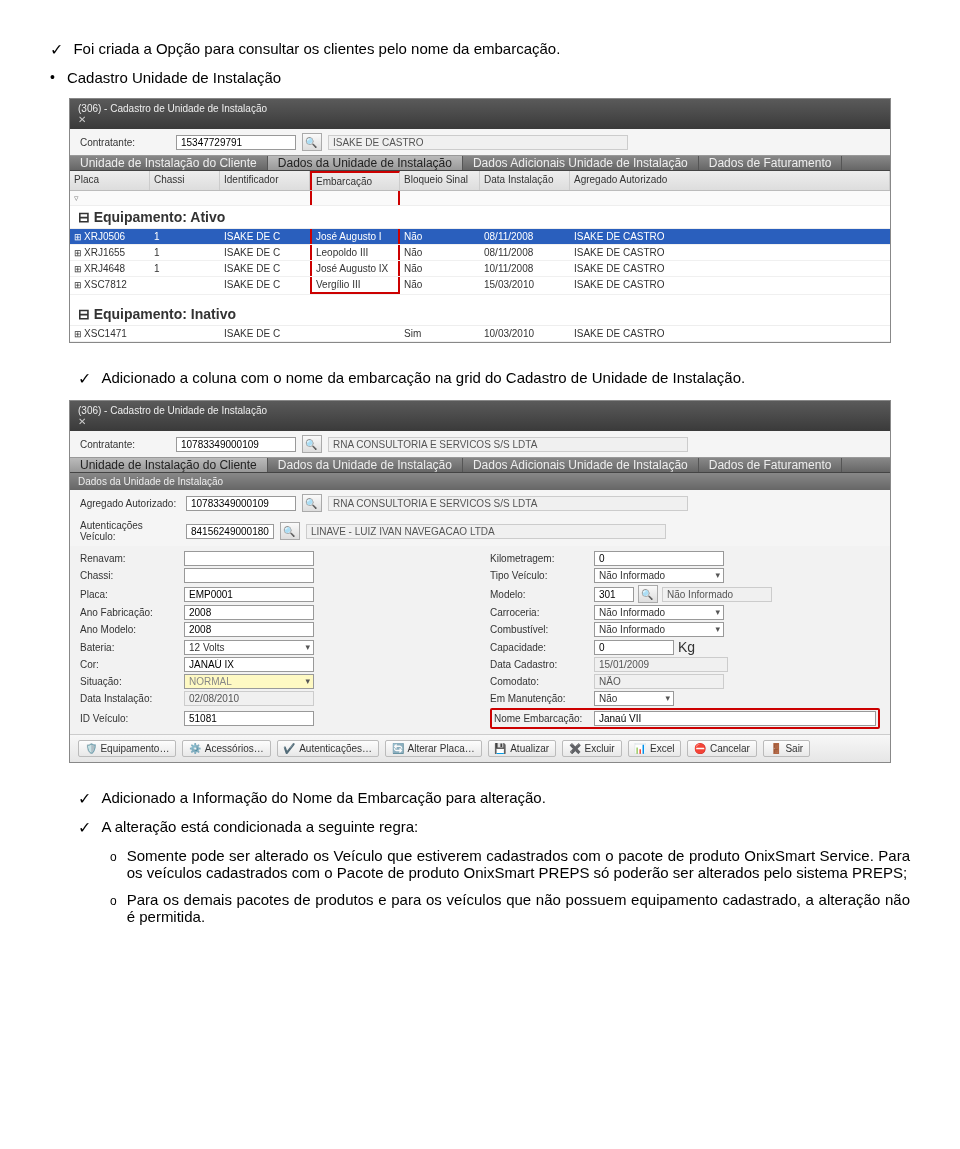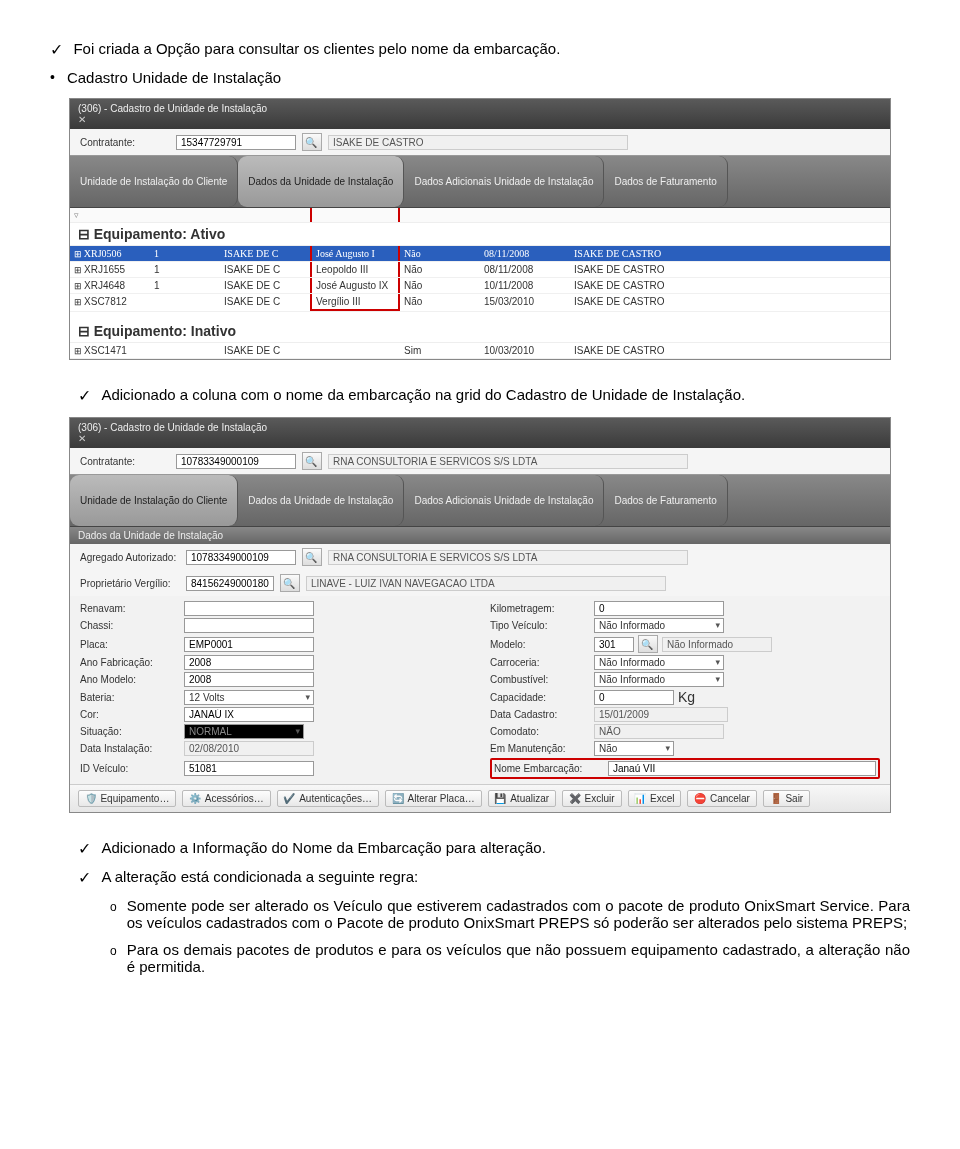--- a/index.html
+++ b/index.html
@@ -90,25 +90,24 @@
     font-size: 10px;
     color: #555;
   }
   .tabs {
     display: flex;
     background: linear-gradient(#888,#666);
     border-top: 1px solid #999;
     border-bottom: 1px solid #444;
   }
   .tab {
-    padding: 20px 10px;
-    font-size: 10px;
+    padding: 0 10px;
+    font-size: 12px;
     color: #eee;
     border-right: 1px solid #555;
-    border-radius: 9px;
   }
   .tab.active {
     background: linear-gradient(#bbb,#999);
     color: #222;
   }
   .grid-head {
     display: grid;
     grid-template-columns: 80px 70px 90px 90px 80px 90px 1fr;
     background: linear-gradient(#eee,#ddd);
     border-bottom: 1px solid #bbb;
@@ -129,21 +128,21 @@
     border-bottom: 1px solid #eee;
   }
   .grp-head::before { content: "⊟ "; }
   .grid-row {
     display: grid;
     grid-template-columns: 80px 70px 90px 90px 80px 90px 1fr;
     font-size: 10px;
     border-bottom: 1px solid #f0f0f0;
   }
   .grid-row div { padding: 2px 4px; white-space: nowrap; overflow: hidden; }
-  .grid-row.sel { background: #2a5fbd; color: #fff; font-family: Liberation Serif, serif; }
+  .grid-row.sel { background: #2a5fbd; color: #fff; }
   .grid-row div:first-child::before { content: "⊞ "; font-size: 9px; }
   .col-embarc-outline {
     border-left: 2px solid #c00;
     border-right: 2px solid #c00;
   }
   .embarc-top { border-top: 2px solid #c00; }
   .embarc-bot { border-bottom: 2px solid #c00; }
 
   
   .subtitle {
@@ -180,21 +179,21 @@
     right: 3px;
     color: #555;
     font-size: 9px;
   }
   .red-outline {
     border: 2px solid #c00;
     border-radius: 2px;
     padding: 1px 2px;
     display: flex;
     align-items: center;
-    gap: 18px;
+    gap: 4px;
     flex: 1;
   }
   .toolbar {
     display: flex;
     gap: 6px;
     padding: 5px 8px;
     background: linear-gradient(#f7f7f7,#e6e6e6);
     border-top: 1px solid #ccc;
     flex-wrap: wrap;
   }
@@ -233,20 +232,29 @@
     <span class="lbl">Contratante:</span>
     <input class="inp" style="width: 120px;" value="15347729791">
     <span class="mag">🔍</span>
     <input class="inp-ro" style="width: 300px;" value="ISAKE DE CASTRO">
   </div>
   <div class="tabs">
     <div class="tab">Unidade de Instalação do Cliente</div>
     <div class="tab active">Dados da Unidade de Instalação</div>
     <div class="tab">Dados Adicionais Unidade de Instalação</div>
     <div class="tab">Dados de Faturamento</div>
+  </div>
+  <div class="grid-head">
+    <div>Placa</div>
+    <div>Chassi</div>
+    <div>Identificador</div>
+    <div class="col-embarc-outline embarc-top">Embarcação</div>
+    <div>Bloqueio Sinal</div>
+    <div>Data Instalação</div>
+    <div>Agregado Autorizado</div>
   </div>
   <div class="grid-body">
     <div style="display:grid;grid-template-columns:80px 70px 90px 90px 80px 90px 1fr;background:#fafafa;border-bottom:1px solid #eee;">
       <div style="padding:2px 4px;font-size:9px;color:#888;">▿</div>
         <div></div>
         <div></div>
       <div class="col-embarc-outline"></div>
         <div></div>
         <div></div>
         <div></div>
@@ -326,21 +334,21 @@
   </div>
   <div class="subtitle">Dados da Unidade de Instalação</div>
 
   <div class="form-row">
     <span class="lbl-s">Agregado Autorizado:</span>
     <input class="inp" style="width: 110px;" value="10783349000109">
     <span class="mag">🔍</span>
     <input class="inp-ro" style="width: 360px;" value="RNA CONSULTORIA E SERVICOS S/S LDTA">
   </div>
   <div class="form-row">
-    <span class="lbl-s">Proprietário Vergílio:</span>
+    <span class="lbl-s">Autenticações Veículo:</span>
     <input class="inp" style="width: 88px;" value="84156249000180">
     <span class="mag">🔍</span>
     <input class="inp-ro" style="width: 360px;" value="LINAVE - LUIZ IVAN NAVEGACAO LTDA">
   </div>
 
   <div class="detail-grid">
     <div class="drow">
         <span class="lbl-s">Renavam:</span>
         <input class="inp" style="width: 130px;" value="">
       </div>
@@ -401,21 +409,21 @@
         <span class="lbl-s">Cor:</span>
         <input class="inp" style="width: 130px;" value="JANAÚ IX">
       </div>
     <div class="drow">
         <span class="lbl-s">Data Cadastro:</span>
         <input class="inp-ro" style="width: 134px;" value="15/01/2009">
       </div>
 
     <div class="drow">
         <span class="lbl-s">Situação:</span>
-        <div class="sel-box" style="width:120px;background:#000000;color:#888">NORMAL</div>
+        <div class="sel-box" style="width:130px;background:#fef9c3;color:#888">NORMAL</div>
       </div>
     <div class="drow">
         <span class="lbl-s">Comodato:</span>
         <input class="inp-ro" style="width: 130px;" value="NÃO">
       </div>
 
     <div class="drow">
         <span class="lbl-s">Data Instalação:</span>
         <input class="inp-ro" style="width: 130px;" value="02/08/2010">
       </div>

